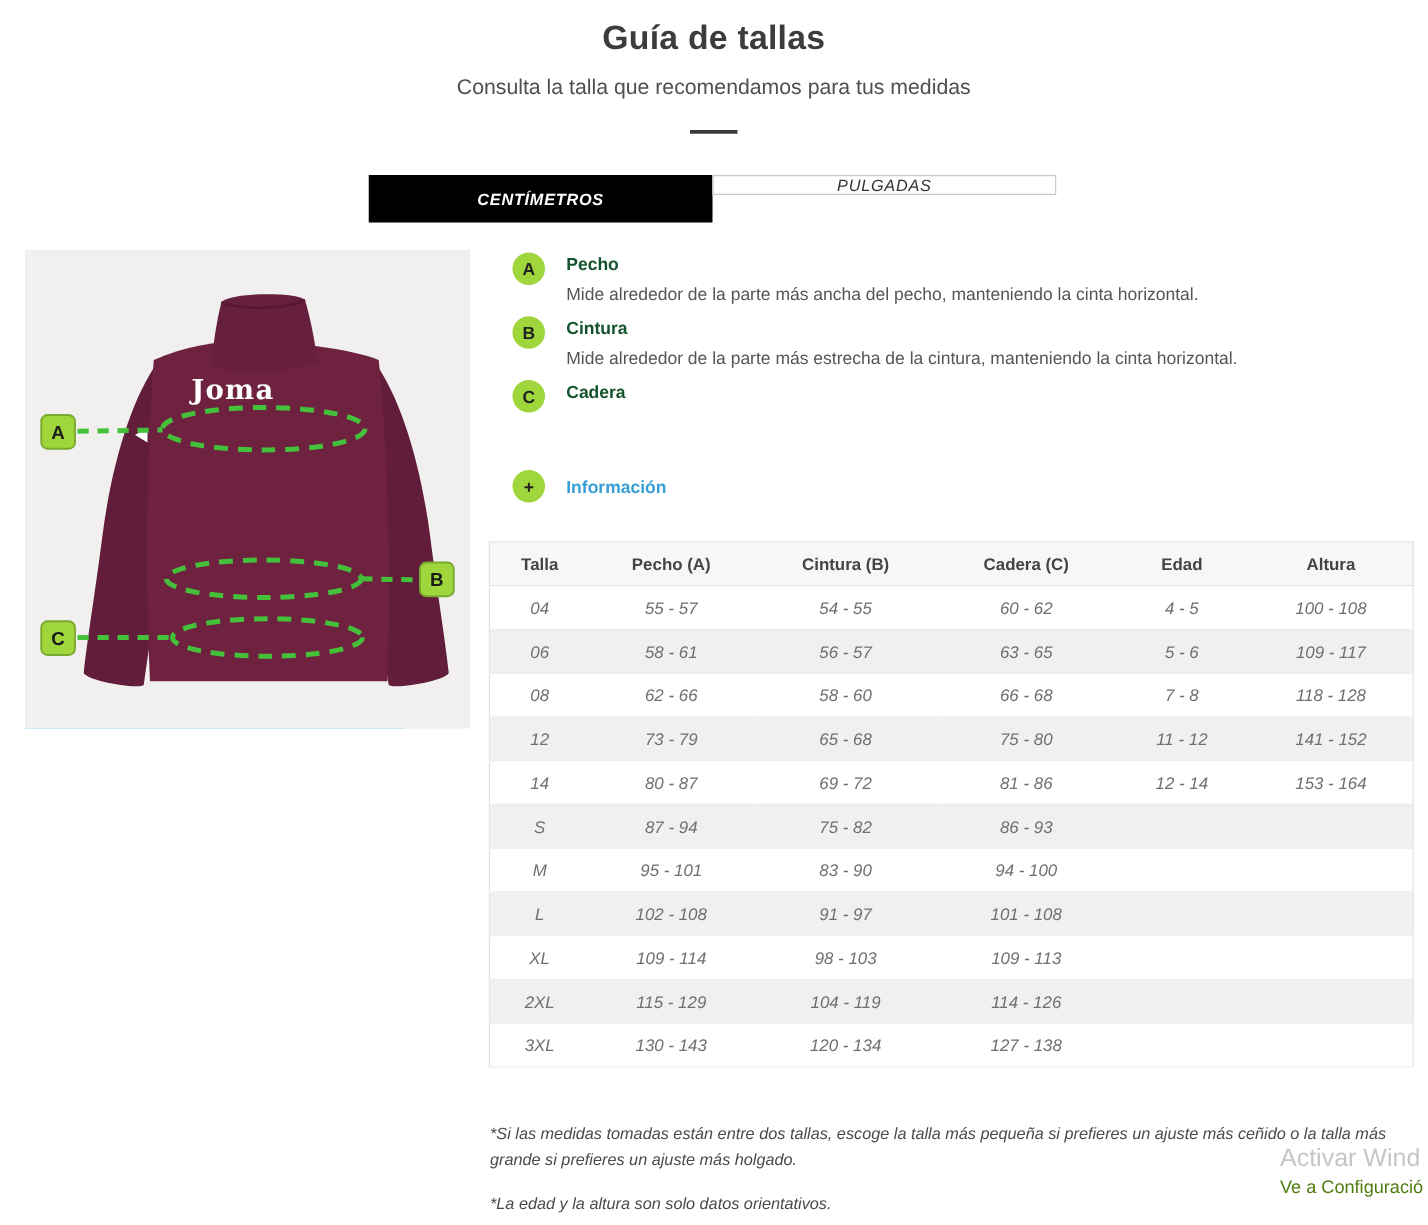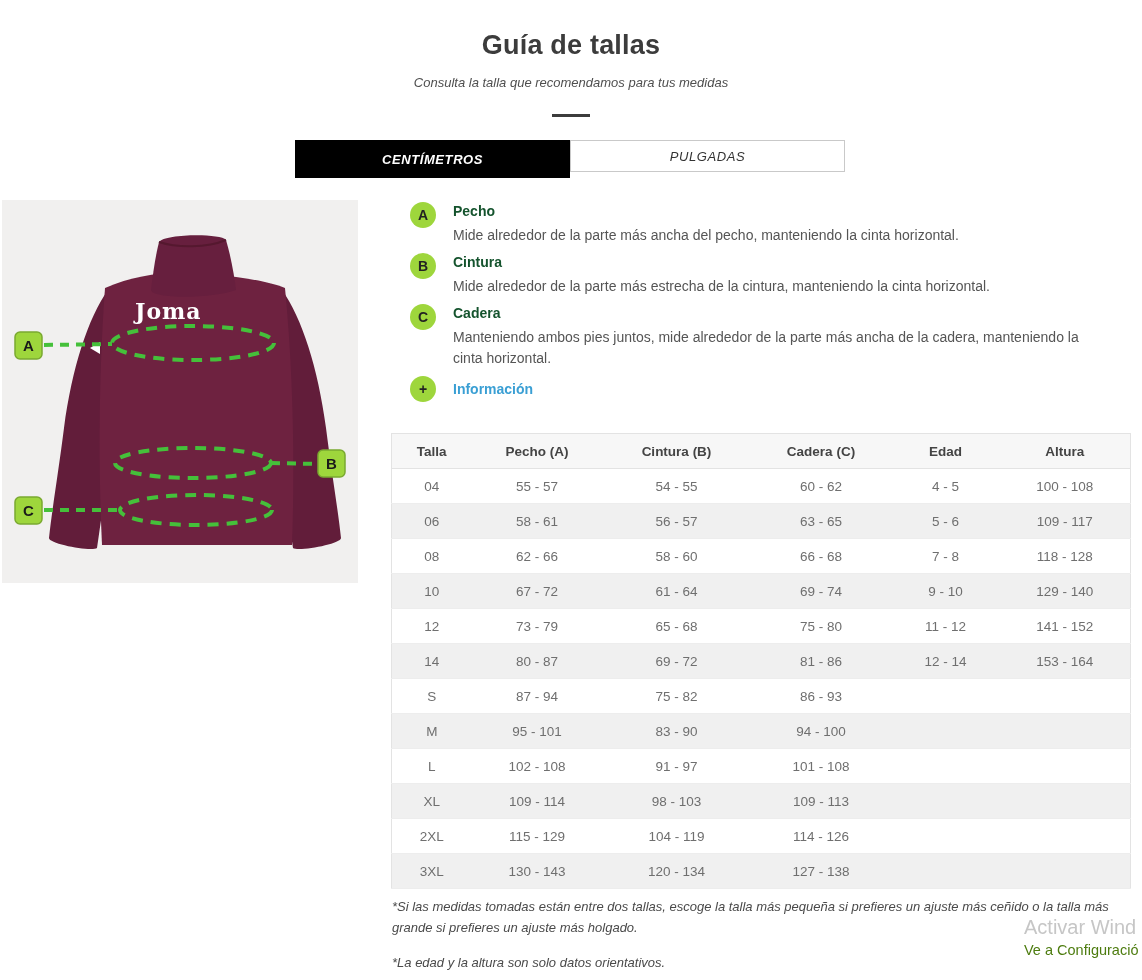--- a/index.html
+++ b/index.html
@@ -8,48 +8,48 @@
     width: 1142px; height: 980px;
     position: relative;
     overflow: hidden;
     background: #ffffff;
     font-family: "Liberation Sans", sans-serif;
   }
 
   
   .header { position: absolute; top: 0; left: 0; width: 1142px; text-align: center; }
   .page-title {
-    margin-top: 30px;
+    margin-top: 15px;
     font-size: 27px; font-weight: 700; color: #3c3c3c; letter-spacing: 0.2px;
   }
   .page-subtitle {
     margin-top: 14px;
-    font-size: 13px; font-weight: 400; color: #4f4f4f; font-style: italic;
+    font-size: 17px; font-weight: 400; color: #4f4f4f;
   }
   .title-divider {
     width: 38px; height: 3px; background: #3c3c3c; margin: 24px auto 0;
   }
 
   
   .tabs { position: absolute; top: 140px; left: 295px; width: 550px; display: flex; align-items: flex-start; font-style: italic; }
   .tab {
     width: 275px; display: flex; align-items: center; justify-content: center;
     font-size: 13px; letter-spacing: 0.6px; cursor: pointer;
   }
   .tab-active {
     height: 38px; background: #000000; color: #ffffff; font-weight: 700;
   }
   .tab-inactive {
-    height: 32px; background: #ffffff; color: #333333; font-weight: 400;
+    height: 16px; background: #ffffff; color: #333333; font-weight: 400;
     border: 1px solid #c9c9c9;
   }
 
   
   .figure {
-    position: absolute; top: 200px; left: 2px;
+    position: absolute; top: 200px; left: 20px;
     width: 304px; height: 383px; background: #7dd3fc;
   }
 
   
   .right-col { position: absolute; top: 200px; left: 391px; width: 739px; }
 
   .legend-item { position: absolute; left: 19px; display: flex; }
   .legend-item-a { top: 2px; }
   .legend-item-b { top: 53px; }
   .legend-item-c { top: 104px; }
@@ -83,21 +83,21 @@
   }
   .size-table th {
     height: 35px; text-align: center; padding: 0;
     background: #f7f7f7; color: #444444; font-weight: 700;
     border-bottom: 1px solid #e3e3e3;
   }
   .size-table td {
     height: 35px; text-align: center; padding: 0;
     color: #6f6f6f; font-weight: 400;
   }
-  .size-table tbody tr { border-bottom: 1px solid #ededed; background: #ffffff; }
+  .size-table tbody tr { border-bottom: 1px solid #ededed; background: #ffffff; font-style: italic; }
   .size-table tbody tr:nth-child(even) { background: #f0f0f0; }
 
   
   .footnotes { position: absolute; top: 696px; left: 1px; width: 724px; }
   .footnote {
     font-size: 13px; font-style: italic; color: #4a4a4a; line-height: 21px; margin: 0;
   }
   .footnote + .footnote { margin-top: 14px; }
 
   
@@ -179,21 +179,20 @@
     <div class="legend-text">
       <div class="legend-title">Cintura</div>
       <div class="legend-desc">Mide alrededor de la parte más estrecha de la cintura, manteniendo la cinta horizontal.</div>
     </div>
   </div>
 
   <div class="legend-item legend-item-c">
     <div class="legend-badge">C</div>
     <div class="legend-text">
       <div class="legend-title">Cadera</div>
-      <div class="legend-desc">Manteniendo ambos pies juntos, mide alrededor de la parte más ancha de la cadera, manteniendo la cinta horizontal.</div>
     </div>
   </div>
 
   <div class="legend-item legend-item-info">
     <div class="legend-badge">+</div>
     <div class="legend-text">
       <a class="info-link">Información</a>
     </div>
   </div>
 
@@ -235,28 +234,20 @@
         </tr>
         <tr>
           <td>08</td>
           <td>62 - 66</td>
           <td>58 - 60</td>
           <td>66 - 68</td>
           <td>7 - 8</td>
           <td>118 - 128</td>
         </tr>
         <tr>
-          <td>10</td>
-          <td>67 - 72</td>
-          <td>61 - 64</td>
-          <td>69 - 74</td>
-          <td>9 - 10</td>
-          <td>129 - 140</td>
-        </tr>
-        <tr>
           <td>12</td>
           <td>73 - 79</td>
           <td>65 - 68</td>
           <td>75 - 80</td>
           <td>11 - 12</td>
           <td>141 - 152</td>
         </tr>
         <tr>
           <td>14</td>
           <td>80 - 87</td>

